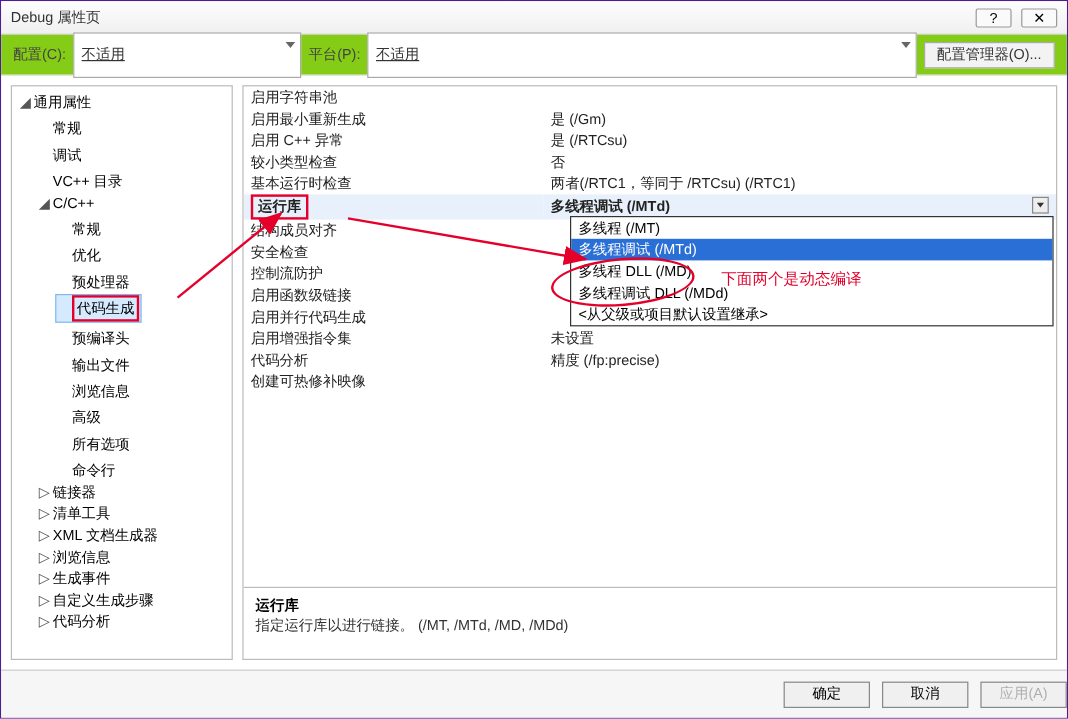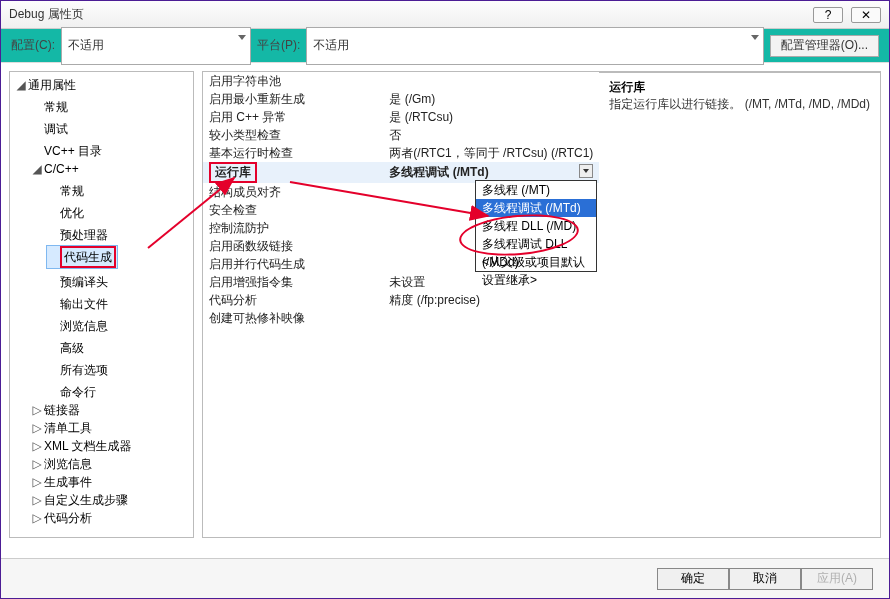--- a/index.html
+++ b/index.html
@@ -2,51 +2,51 @@
 <html><head>
 <meta charset="utf-8">
 <style>
 * { box-sizing: border-box; margin: 0; padding: 0; font-family: "Microsoft YaHei", "Segoe UI", sans-serif; font-size: 12px; }
 body { background: #f0f0f0; width: 890px; height: 599px; overflow: hidden; }
 .window { width: 890px; height: 599px; background: #fff; border: 1px solid #4c1d95; display: flex; flex-direction: column; }
 .titlebar { height: 28px; background: linear-gradient(#fdfdfd,#f0f0f0); border-bottom: 1px solid #ccc; display: flex; align-items: center; padding: 0 8px; justify-content: space-between; }
 .titlebar .title { color: #333; }
 .titlebar .controls { display: flex; gap: 8px; }
 .titlebar .ctrl { width: 30px; height: 16px; border: 1px solid #999; border-radius: 2px; display: flex; align-items: center; justify-content: center; background: #fafafa; }
-.configbar { height: 34px; border-bottom: 1px solid #ddd; display: flex; align-items: center; padding: 0 10px; gap: 6px; background: #14b8a6; }
+.configbar { height: 34px; border-bottom: 1px solid #ddd; display: flex; align-items: center; padding: 0 10px; gap: 6px; background: #84cc16; }
 .configbar label { color: #444; }
-.configbar .sel { flex: 0 0 auto; height: 38px; border: 1px solid #aaa; background: #fff; padding: 0 18px 0 6px; display: flex; align-items: center; position: relative; min-width: 160px; color: #333; }
+.configbar .sel { flex: 0 0 auto; height: 38px; border: 1px solid #aaa; background: #fff; padding: 0 18px 0 6px; display: flex; align-items: center; position: relative; min-width: 160px; color: #333; text-decoration: underline; }
 .configbar .sel .tri { position: absolute; right: 4px; top: 7px; border-left: 4px solid transparent; border-right: 4px solid transparent; border-top: 5px solid #666; }
 .configbar .btn { height: 22px; border: 1px solid #aaa; background: #f3f3f3; padding: 0 10px; display: flex; align-items: center; color: #333; }
 .body { flex: 1; display: flex; padding: 8px; gap: 8px; background: #fff; }
 .tree-wrap { width: 185px; border: 1px solid #bbb; background: #fff; overflow: auto; padding: 4px 0; }
 .tree ul { list-style: none; padding-left: 16px; }
 .tree > ul { padding-left: 4px; }
 .tree li { line-height: 18px; white-space: nowrap; }
 .tree .node { display: inline-flex; align-items: center; gap: 2px; padding: 0 2px; cursor: default; }
 .tree .chev { width: 10px; display: inline-block; text-align: center; color: #555; }
 .tree .sel { background: #d6eaff; border: 1px solid #7fb8f0; padding: 0 1px; }
 .tree .red-box { border: 2px solid #e4002b; padding: 0 2px; }
-.right { flex: 1; border: 1px solid #bbb; display: flex; flex-direction: row; position: relative; }
+.right { flex: 1; border: 1px solid #bbb; display: flex; flex-direction: column; position: relative; }
 .grid { flex: 1; overflow: hidden; position: relative; }
 .grid table { width: 100%; border-collapse: collapse; }
 .grid td { height: 18px; padding: 0 6px; vertical-align: middle; color: #222; white-space: nowrap; }
 .grid td.name { width: 250px; }
 .grid tr.hl td { font-weight: bold; }
 .grid tr.row-sel td { background: #e8f1fb; }
 .grid .runlib-box { border: 2px solid #e4002b; padding: 0 4px; display: inline-block; }
 .grid .dd-arrow { float: right; width: 14px; height: 14px; border: 1px solid #888; background: #eee; display: inline-flex; align-items: center; justify-content: center; }
 .grid .dd-arrow span { border-left: 3px solid transparent; border-right: 3px solid transparent; border-top: 4px solid #333; }
 .dropdown { position: absolute; left: 272px; top: 108px; right: 2px; border: 1px solid #333; background: #fff; z-index: 5; }
 .dropdown div { height: 18px; padding: 0 6px; line-height: 18px; }
 .dropdown .dd-sel { background: #2a6fd6; color: #fff; }
 .desc { border-top: 1px solid #bbb; padding: 6px 10px; height: 60px; }
 .desc .d-title { font-weight: bold; }
 .desc .d-body { color: #333; }
-.buttons { height: 40px; border-top: 1px solid #ccc; display: flex; align-items: center; justify-content: flex-end; gap: 0; padding: 0 16px; background: #f6f6f6; margin-top: 12px; }
+.buttons { height: 40px; border-top: 1px solid #ccc; display: flex; align-items: center; justify-content: flex-end; gap: 10px; padding: 0 0; background: #f6f6f6; }
 .buttons button { height: 22px; min-width: 72px; border: 1px solid #888; background: #f0f0f0; }
 svg.arrow { position: absolute; pointer-events: none; z-index: 10; }
 .annot { position: absolute; color: #e4002b; font-size: 13px; z-index: 11; text-align: right; }
 .red-circle { position: absolute; border: 2px solid #e4002b; border-radius: 50%; z-index: 11; }
 </style>
 </head>
 <body>
 
 <div class="window">
   <div class="titlebar">

